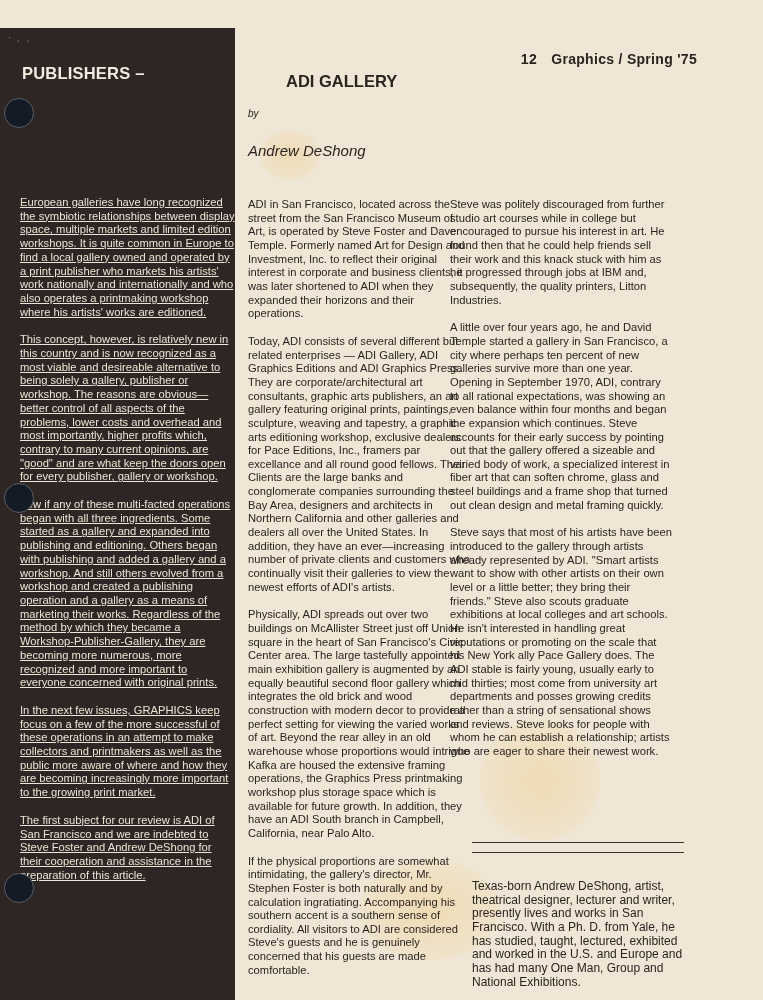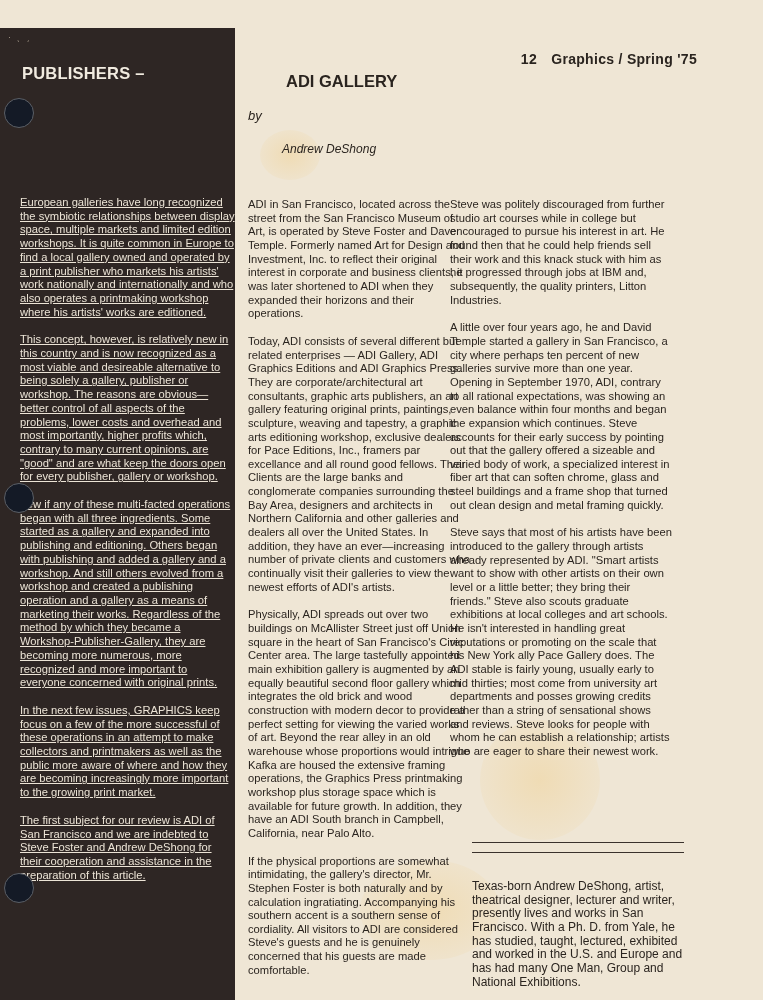--- a/index.html
+++ b/index.html
@@ -43,25 +43,25 @@
       position: absolute; right: 66px; top: 51px;
       font-size: 14px; font-weight: bold; color: #2a241f; letter-spacing: 0.3px;
     }
     .header-meta .pg { margin-right: 10px; }
     .article-title {
       position: absolute; left: 248px; top: 72px;
       font-size: 16.5px; font-weight: bold; color: #2a241f; margin-left: 38px;
     }
     .byline-by {
       position: absolute; left: 248px; top: 108px;
-      font-size: 13px; font-style: italic; color: #2a241f;
+      font-size: 10px; font-style: italic; color: #2a241f;
     }
     .byline-author {
       position: absolute; left: 248px; top: 142px;
-      font-size: 12px; font-style: italic; color: #2a241f; margin-left: 34px;
+      font-size: 15px; font-style: italic; color: #2a241f;
     }
     .col {
       position: absolute; top: 198px; width: 222px;
       font-size: 11.2px; line-height: 13.65px; color: #2a241f;
     }
     .col p { margin-bottom: 14px; }
     .col-mid { left: 248px; }
     .col-right { left: 450px; }
     .divider {
       position: absolute; left: 472px; width: 212px; height: 0;

